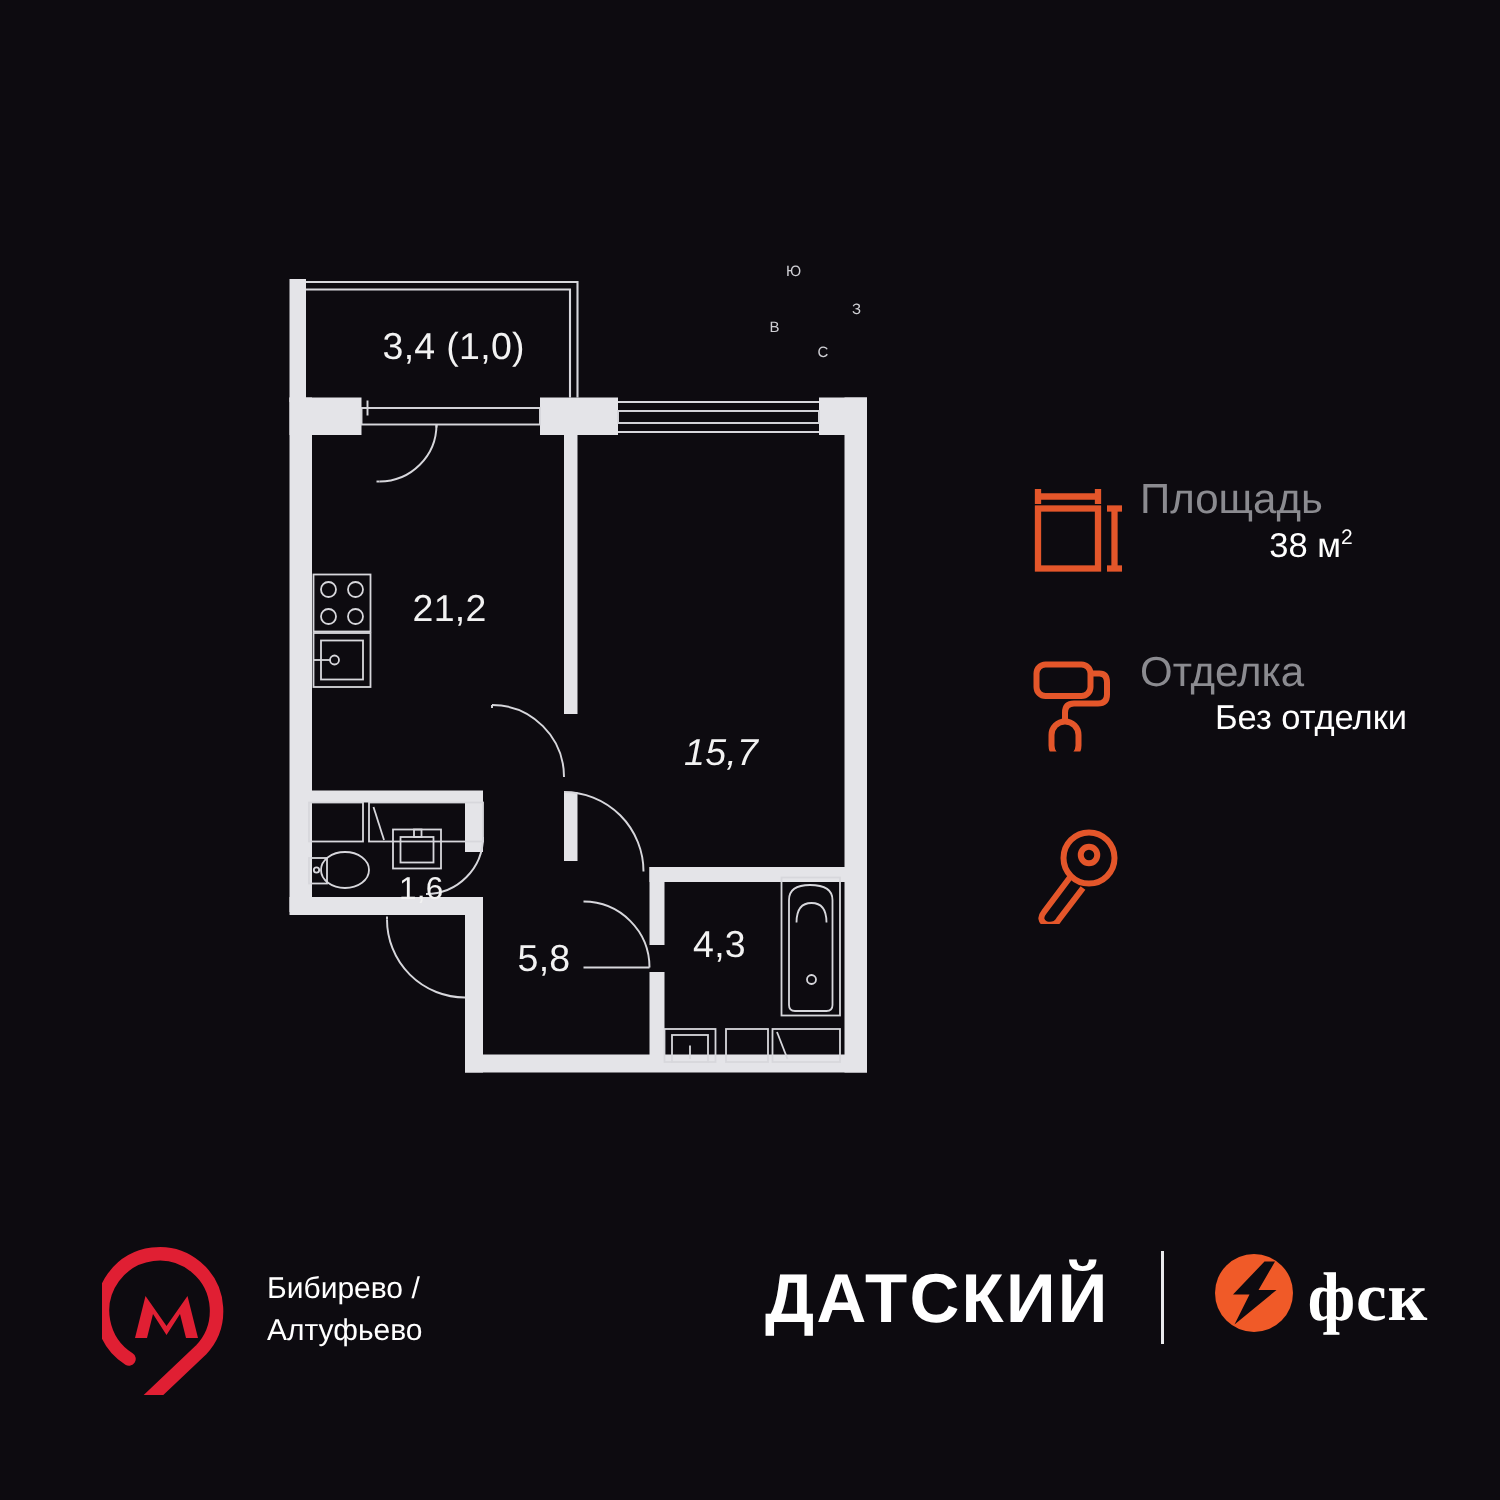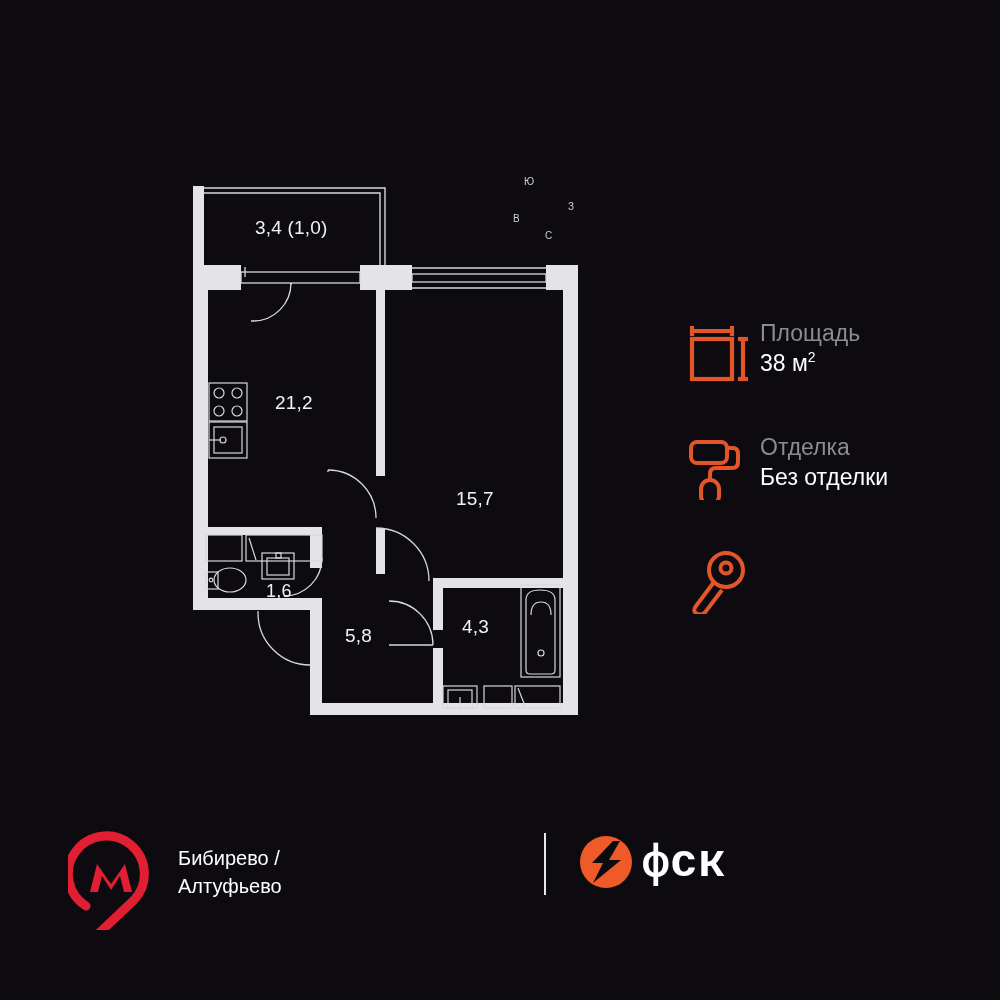--- a/index.html
+++ b/index.html
@@ -24,21 +24,21 @@
   #plan-area {
     position: absolute;
     left: 0; top: 0;
     width: 640px; height: 760px;
   }
   #plan-svg { display: block; }
 
   .room-label {
     position: absolute;
     color: #f2f2f2;
-    font-size: 19px;
+    font-size: 25px;
     font-family: "Liberation Sans", sans-serif;
     white-space: nowrap;
     letter-spacing: 0.2px;
   }
   .compass-letter {
     position: absolute;
     color: #cfcfd4;
     font-size: 10px;
     font-family: "Liberation Sans", sans-serif;
   }
@@ -56,28 +56,29 @@
     margin-bottom: 42px;
   }
   .info-icon {
     width: 72px;
     flex: 0 0 72px;
     padding-top: 4px;
   }
   .info-text { flex: 1 1 auto; padding-top: 0px; }
   .info-label {
     color: #8b8b90;
-    font-size: 23px;
+    font-size: 28px;
     line-height: 30px;
     white-space: nowrap;
   }
   .info-value {
     color: #ffffff;
     font-size: 23px;
     line-height: 31px;
+    text-align: center;
   }
   .info-value sup {
     font-size: 14px;
     vertical-align: super;
     line-height: 0;
   }
 
   
   #footer {
     position: absolute;
@@ -120,21 +121,21 @@
     background: #e9e9ec;
     margin: 0 30px 0 34px;
   }
   #fsk-block { display: flex; align-items: center; }
   #fsk-word {
     color: #ffffff;
     font-size: 46px;
     font-weight: bold;
     letter-spacing: 0.5px;
     margin-left: 6px;
-    font-family: Liberation Mono, monospace;
+    font-family: Liberation Serif, serif;
   }
 </style>
 </head>
 <body>
 
 <div id="root">
 
   <div id="plan-area">
     <svg id="plan-svg" width="640" height="760" viewBox="0 0 640 760">
 
@@ -253,22 +254,22 @@
 
         <rect x="484" y="686" width="28" height="22"></rect>
         <rect x="515" y="686" width="45" height="22"></rect>
         <line x1="518" y1="688" x2="525" y2="706"></line>
       </g>
 
     </svg>
 
     <div class="room-label" style="left:255px; top:217px;">3,4 (1,0)</div>
     <div class="room-label" style="left:275px; top:392px;">21,2</div>
-    <div class="room-label" style="left:456px; top:488px;">15,7</div>
-    <div class="room-label" style="left:266px; top:581px; font-size:18px;">1,6</div>
+    <div class="room-label" style="left:456px; top:488px;font-style:italic;">15,7</div>
+    <div class="room-label" style="left:266px; top:581px; font-size:21px;">1,6</div>
     <div class="room-label" style="left:345px; top:625px;">5,8</div>
     <div class="room-label" style="left:462px; top:616px;">4,3</div>
 
     <div class="compass-letter" style="left:524px; top:176px;">Ю</div>
     <div class="compass-letter" style="left:568px; top:201px;">З</div>
     <div class="compass-letter" style="left:513px; top:213px;">В</div>
     <div class="compass-letter" style="left:545px; top:230px;">С</div>
   </div>
 
   <div id="info-panel">
@@ -326,20 +327,21 @@
         <svg width="86" height="120" viewBox="0 0 86 120" fill="none">
           <path d="M 18 96 A 38 38 0 1 1 66 90 L 28 126" stroke="#e01f33" stroke-width="9" fill="none" stroke-linecap="round"></path>
           <path d="M 22 82 L 29 54 L 43 74 L 57 54 L 64 82 L 56 82 L 52 66 L 43 80 L 34 66 L 30 82 Z" fill="#e01f33"></path>
         </svg>
       </div>
       <div id="metro-name">Бибирево /
 Алтуфьево</div>
     </div>
 
     <div id="brand-block">
+      <div id="datsky-word">ДАТСКИЙ</div>
       <div id="brand-divider"></div>
       <div id="fsk-block">
         <div>
           <svg width="60" height="60" viewBox="0 0 60 60">
             <circle cx="30" cy="30" r="26" fill="#f05a28"></circle>
             <path d="M 37 9 L 16 31 L 27 31 L 17 51 L 45 28 L 33 28 L 44 9 Z" fill="#0d0b10"></path>
           </svg>
         </div>
         <div id="fsk-word">фск</div>
       </div>

